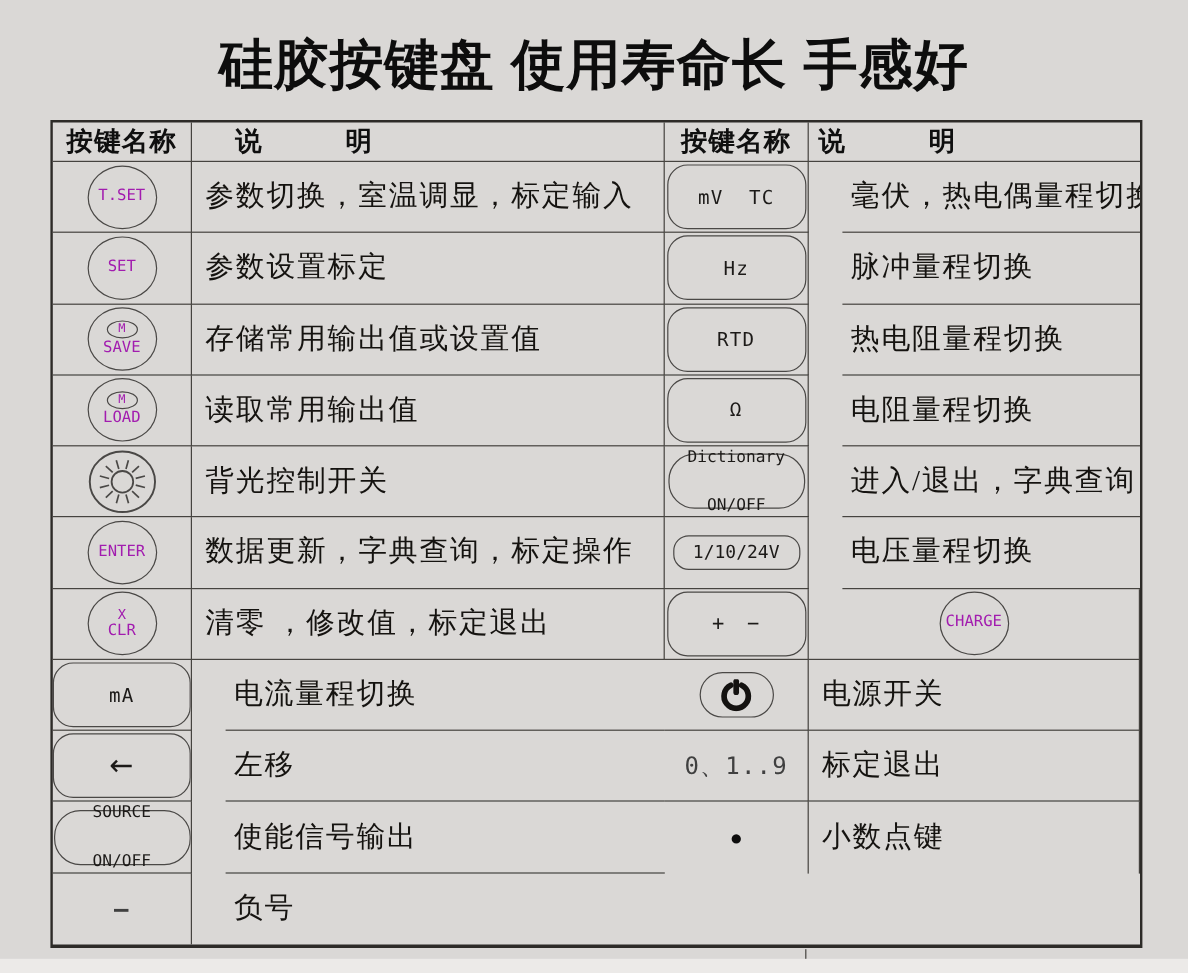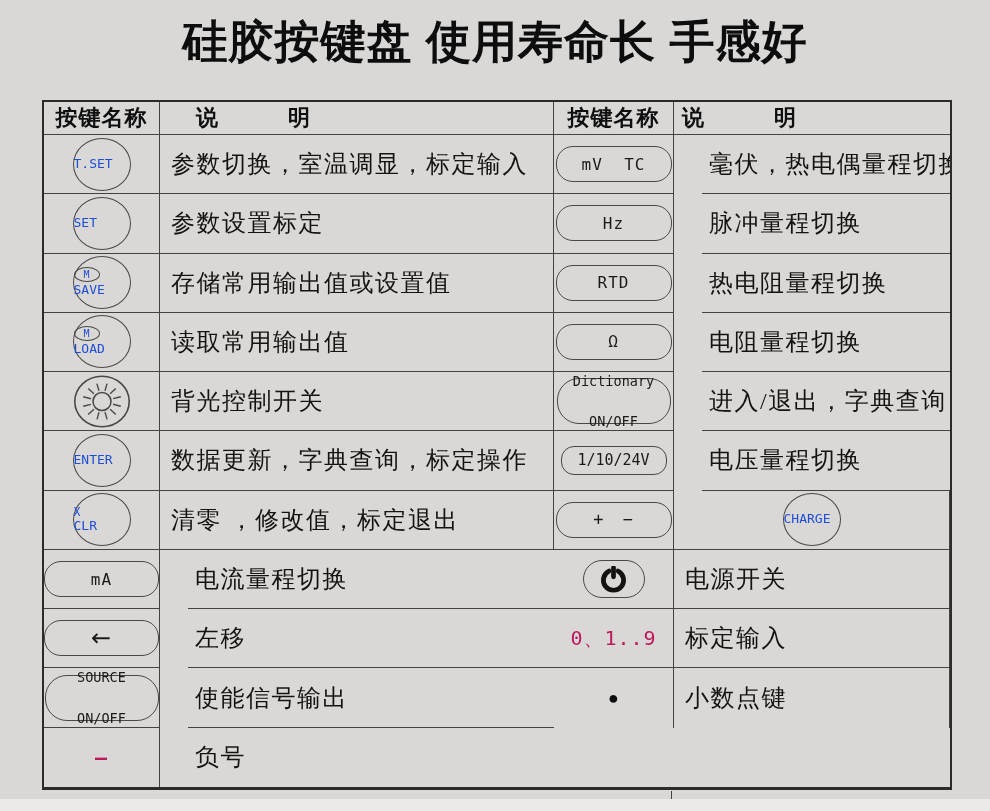--- a/index.html
+++ b/index.html
@@ -5,21 +5,21 @@
   html,body{margin:0;padding:0;}
   body{
     width:990px;height:811px;
     background:#dad8d6;
     position:relative;
     overflow:hidden;
     font-family:"Liberation Sans","DejaVu Sans",sans-serif;
   }
   .page{position:absolute;inset:0;}
   .title{
-    position:absolute;top:12px;left:0;width:100%;
+    position:absolute;top:24px;left:0;width:100%;
     text-align:center;
     font-size:45px;font-weight:700;color:#0d0d0d;
     letter-spacing:1px;
     font-family:"Liberation Sans","DejaVu Sans",sans-serif;
   }
   .key-table{
     position:absolute;left:42px;top:100px;
     width:910px;height:690px;
     box-sizing:border-box;
     border:2px solid #2d2b28;
@@ -50,59 +50,59 @@
   .desc-text{
     font-size:24px;color:#151310;letter-spacing:1.5px;
     font-family:"Liberation Serif","DejaVu Serif",serif;
     white-space:pre;line-height:1;
   }
   
   .btn-circle{
     width:58px;height:53px;
     border:1.5px solid #4a4846;border-radius:50%;
     display:flex;flex-direction:column;
-    align-items:flex-start;justify-content:center;
+    align-items:center;justify-content:center;
     box-sizing:border-box;
     font-family:"DejaVu Sans Mono","Liberation Mono",monospace;
-    color:#1d4ed8;
+    color:#a21caf;
   }
   .btn-circle.no-border{border:none;}
   .btn-line{font-size:13px;line-height:1.15;letter-spacing:0;}
   .btn-line-sm{font-size:11.5px;line-height:1.1;}
   .m-badge{
     border:1px solid #4a4846;border-radius:50%;
     min-width:20px;height:13px;padding:0 2px;
     font-size:10px;line-height:13px;text-align:center;
     margin-bottom:1px;
   }
   
   .btn-power{
     width:62px;height:38px;
     border:1.5px solid #4a4846;border-radius:19px;
     display:flex;align-items:center;justify-content:center;
     box-sizing:border-box;
   }
   
   .btn-pill{
-    width:116px;height:36px;
+    width:116px;height:54px;
     border:1.5px solid #4a4846;border-radius:17px;
     display:flex;flex-direction:column;
     align-items:center;justify-content:center;
     box-sizing:border-box;
     font-family:"DejaVu Sans Mono","Liberation Mono",monospace;
     color:#1c1a18;font-size:16px;letter-spacing:1px;
   }
   .btn-pill.pill-tall{width:114px;height:46px;border-radius:22px;font-size:13.5px;letter-spacing:0;line-height:1.2;gap:24px;}
   .btn-pill.pill-small{width:106px;height:29px;border-radius:13px;font-size:15px;letter-spacing:0;}
   .k-mv-tc span,.k-plus-minus span{white-space:pre;}
   .k-plus-minus{font-size:17px;}
   .k-left-arrow{font-size:24px;font-family:"DejaVu Sans",sans-serif;}
   
   .plain-label{
-    font-size:20px;color:#be185d;letter-spacing:1px;
+    font-size:20px;color:#404040;letter-spacing:1px;
     font-family:"DejaVu Sans Mono","Liberation Mono",monospace;
     white-space:pre;
   }
   .plain-label.k-minus-sign{font-size:20px;font-weight:700;}
   .dot-label{font-size:18px;color:#0d0d0d;}
   .bottom-strip{
     position:absolute;left:0;top:799px;width:990px;height:12px;
     background:#eceae8;
   }
   .line-tick{
@@ -279,21 +279,21 @@
           <span>←</span>
         </div>
       </div>
       <div class="cell desc-cell col-3">
         <span class="desc-text">左移</span>
       </div>
       <div class="cell btn-cell col-0">
         <span class="plain-label k-digits">0、1..9</span>
       </div>
       <div class="cell desc-cell col-1">
-        <span class="desc-text">标定输入</span>
+        <span class="desc-text">标定退出</span>
       </div>
       <div class="cell btn-cell col-2">
         <div class="btn-pill pill-tall k-source-on-off">
           <span>SOURCE</span>
           <span>ON/OFF</span>
         </div>
       </div>
       <div class="cell desc-cell col-3">
         <span class="desc-text">使能信号输出</span>
       </div>

